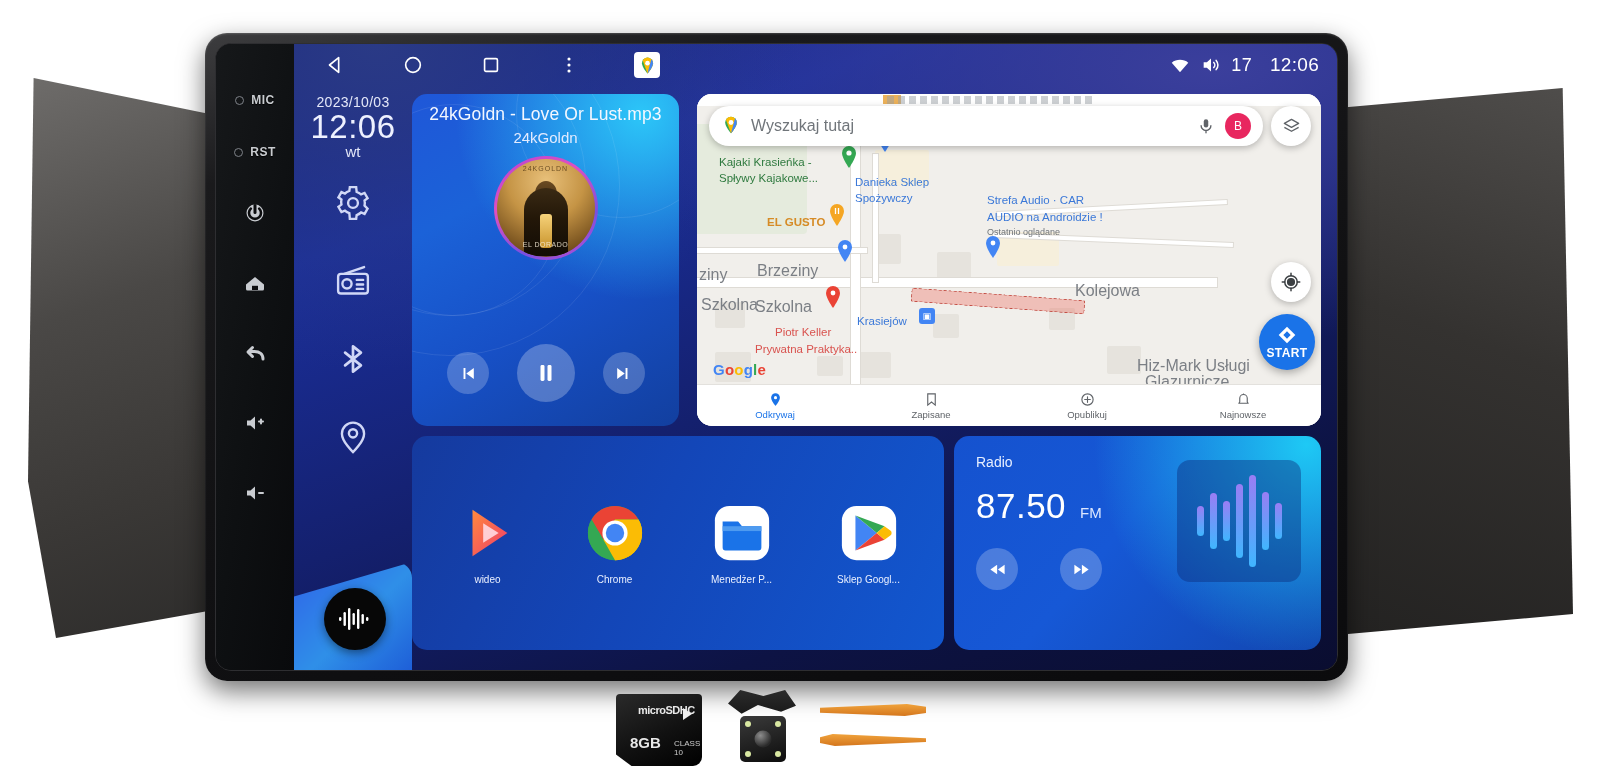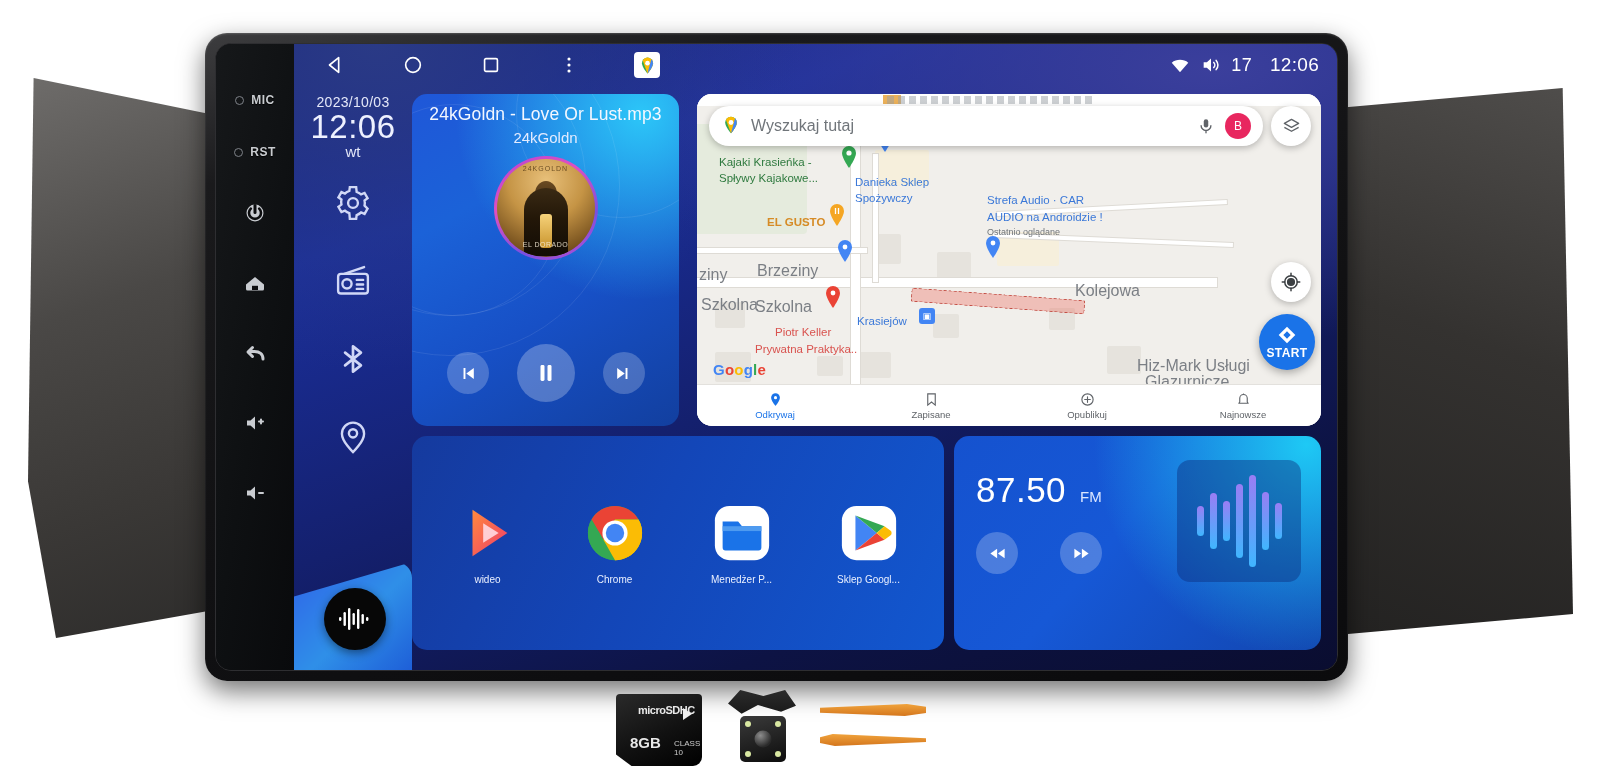--- a/index.html
+++ b/index.html
@@ -809,20 +809,21 @@
                   <path d="M18 14l22 18 8-7z" fill="#34a853"></path>
                   <path d="M18 50l22-18 8 7z" fill="#ea4335"></path>
                   <path d="M40 32l8-7 6 4.5a3 3 0 010 5L48 39z" fill="#fbbc04"></path>
                 </svg>
               </div>
               <div class="app-lbl">Sklep Googl...</div>
             </div>
           </div>
 
           <div class="card card-radio">
+            <div class="radio-lbl">Radio</div>
             <div class="radio-freqrow">
               <span class="radio-freq">87.50</span>
               <span class="radio-band">FM</span>
             </div>
             <div class="radio-ctrls">
               <button class="rbtn">
                 <svg viewBox="0 0 24 24" fill="#fff">
                     <path d="M11.5 6v12L3 12z"></path>
                     <path d="M21 6v12l-8.5-6z"></path>
                   </svg>

